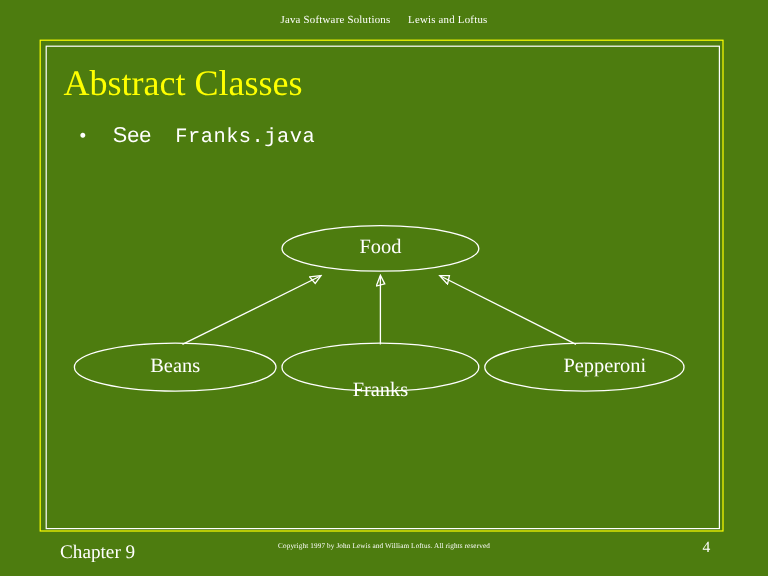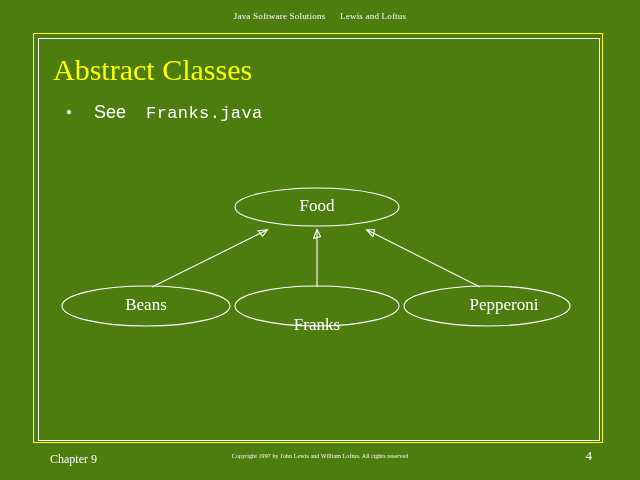--- a/index.html
+++ b/index.html
@@ -119,21 +119,21 @@
   #label-franks { left: 235px; top: 295px; width: 164px; margin-top: 20px; }
   #label-pep    { left: 404px; top: 295px; width: 200px; }
 
   
   #footer-chapter {
     position: absolute;
     left: 50px;
     top: 452px;
     color: #ffffff;
     font-family: "Liberation Serif", serif;
-    font-size: 12px;
+    font-size: 16px;
     white-space: nowrap;
     text-align: right;
   }
   #footer-copyright {
     position: absolute;
     left: 0;
     top: 453px;
     width: 640px;
     text-align: center;
     color: #ffffff;

